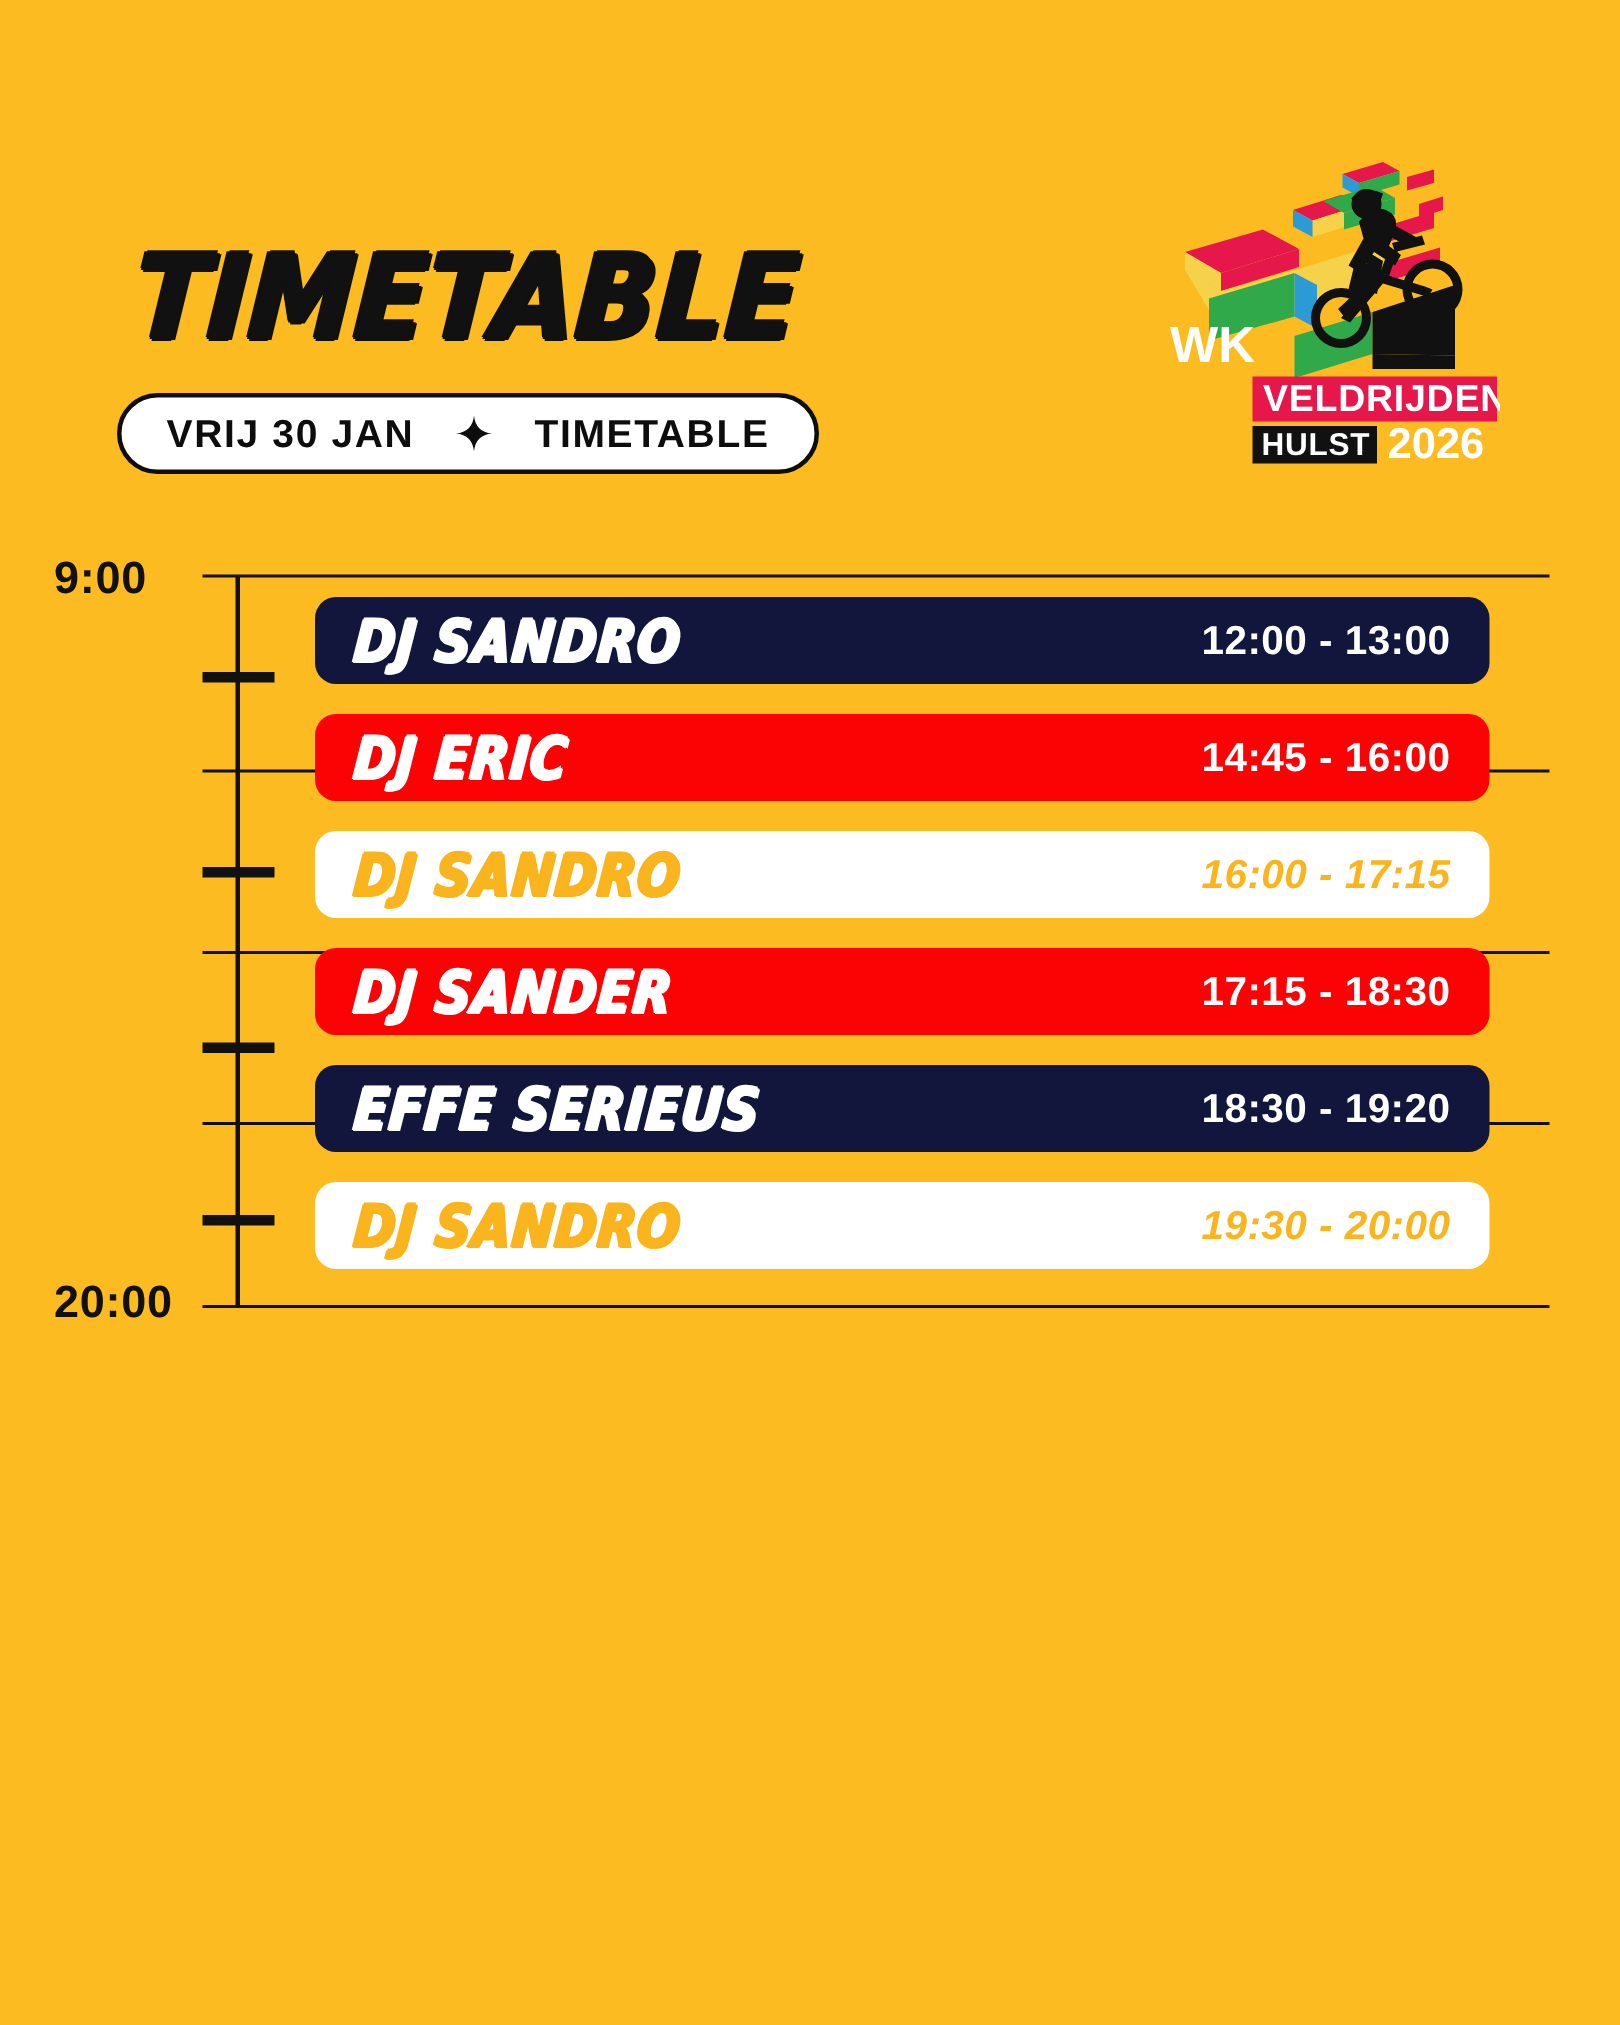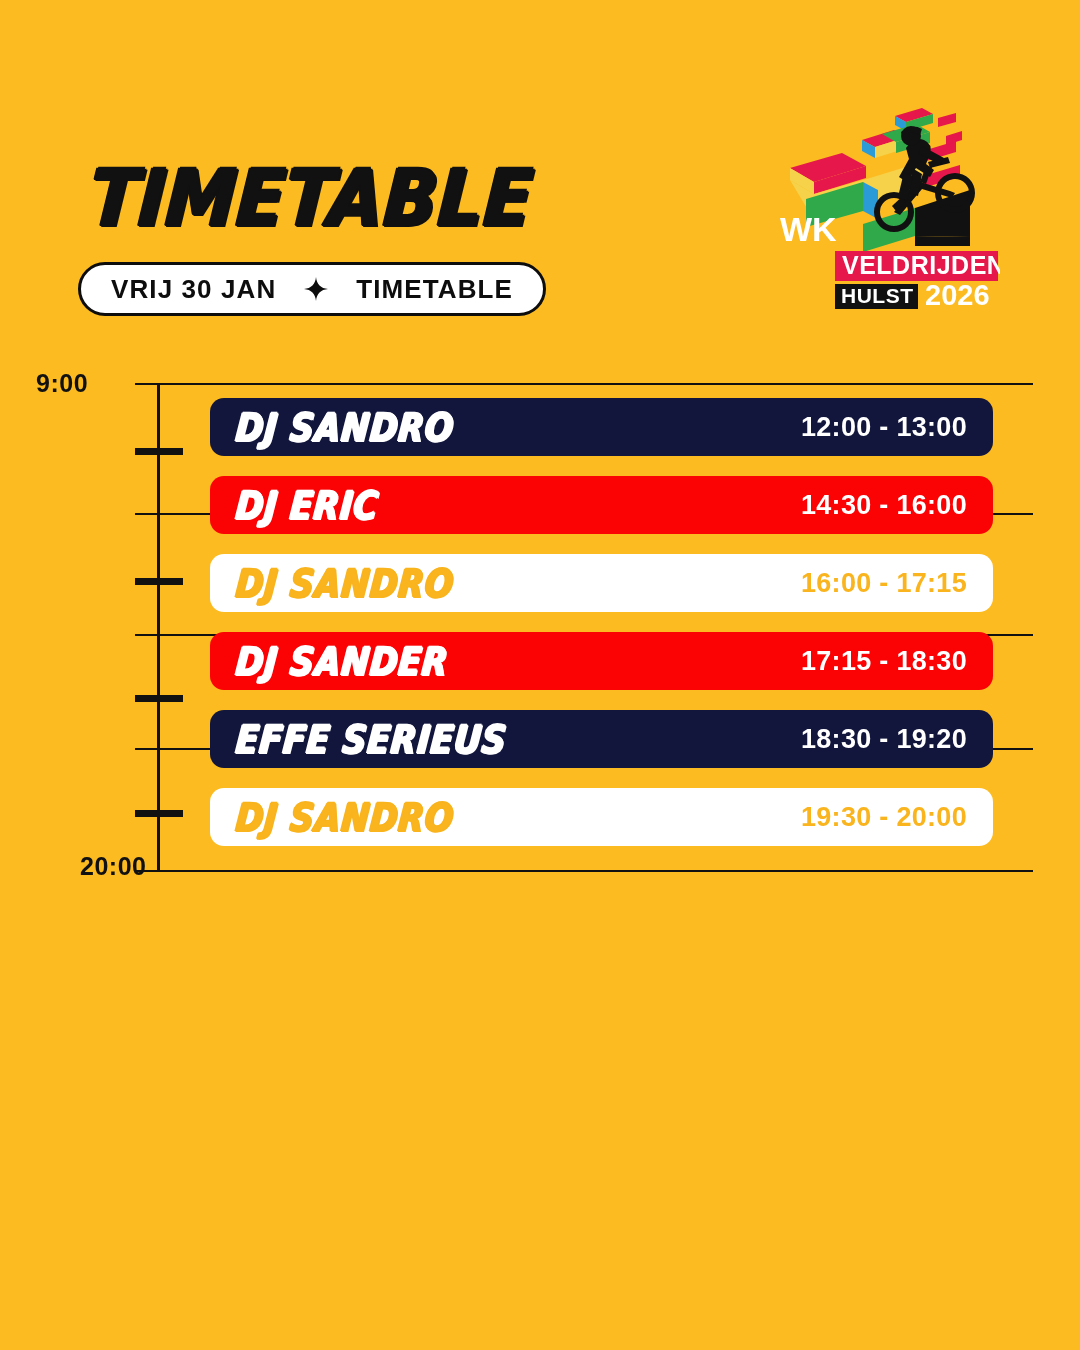--- a/index.html
+++ b/index.html
@@ -47,26 +47,26 @@
 
   
   .logo{position:absolute;left:770px;top:96px;width:230px;height:215px;}
   .logo svg{display:block;width:230px;height:215px;}
 
   
   .axis{position:absolute;left:0;top:0;width:1080px;height:1350px;pointer-events:none;}
 
   .axis-label{
     position:absolute;
-    font-size:25px;font-weight:700;color:#111111;
+    font-size:30px;font-weight:700;color:#111111;
     letter-spacing:0.5px;line-height:1;
     white-space:nowrap;
   }
   .axis-label.start{left:36px;top:371px;}
-  .axis-label.end{left:36px;top:854px;margin-left:44px;}
+  .axis-label.end{left:36px;top:854px;}
 
   .vline{
     position:absolute;left:157px;top:384px;
     width:3px;height:488px;background:#111111;
   }
   .gridline{
     position:absolute;left:135px;
     width:898px;height:2px;background:#111111;
   }
   .tick{
@@ -107,21 +107,21 @@
     color:#F9B41E;
     text-shadow:1px 0 0 #F9B41E,-1px 0 0 #F9B41E,0 1px 0 #F9B41E,0 -1px 0 #F9B41E,1.6px .6px 0 #F9B41E;
   }
 
   .act-time{
     font-size:27px;font-weight:700;
     letter-spacing:0.3px;line-height:1;white-space:nowrap;
   }
   .row.navy .act-time,
   .row.red  .act-time{color:#FFFFFF;}
-  .row.white .act-time{color:#F9B41E;}
+  .row.white .act-time{color:#F9B41E;font-style:italic;}
 </style>
 </head>
 <body>
 
 <div class="stage">
 
   <div class="title">TIMETABLE</div>
 
   <div class="pill">
     <span class="pill-text">VRIJ 30 JAN</span>
@@ -219,21 +219,21 @@
     <div class="gridline" style="top:870px;"></div>
   </div>
 
   <div class="rows">
     <div class="row navy">
       <span class="act-name">DJ SANDRO</span>
       <span class="act-time">12:00 - 13:00</span>
     </div>
     <div class="row red">
       <span class="act-name">DJ ERIC</span>
-      <span class="act-time">14:30 - 16:00</span>
+      <span class="act-time">14:45 - 16:00</span>
     </div>
     <div class="row white">
       <span class="act-name">DJ SANDRO</span>
       <span class="act-time">16:00 - 17:15</span>
     </div>
     <div class="row red">
       <span class="act-name">DJ SANDER</span>
       <span class="act-time">17:15 - 18:30</span>
     </div>
     <div class="row navy">

